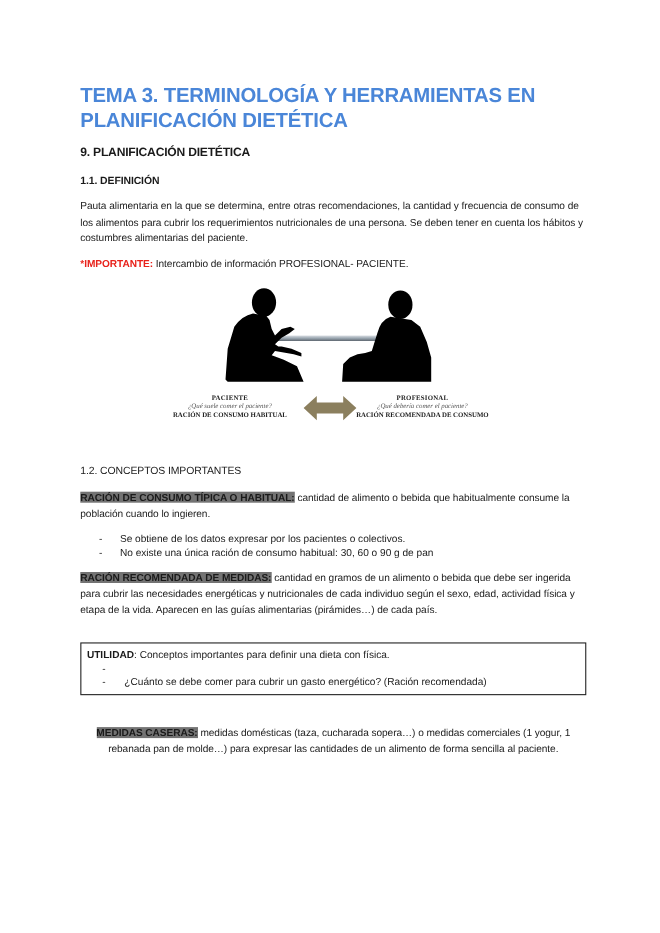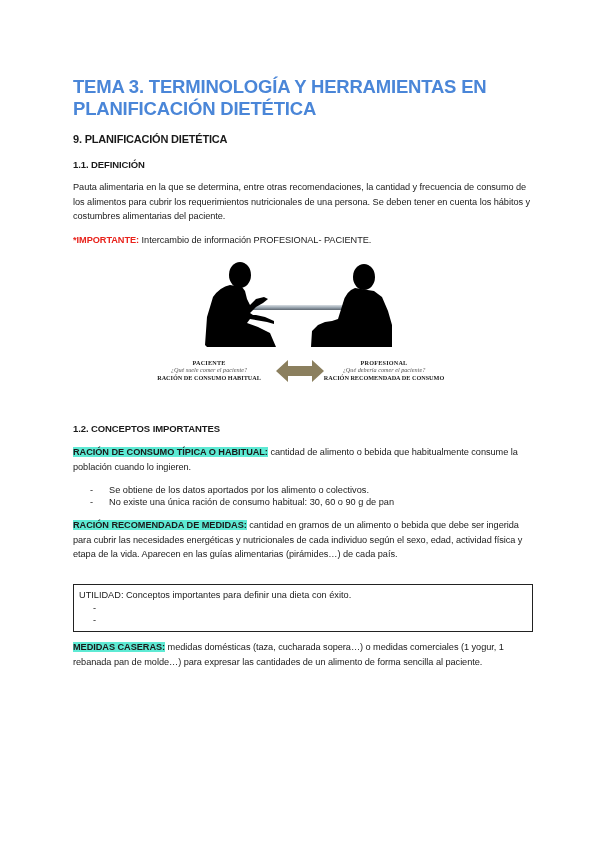--- a/index.html
+++ b/index.html
@@ -25,43 +25,43 @@
 
     .figure { position: absolute; left: 150px; top: 255px; width: 300px; height: 135px; }
     .figure svg { display: block; }
     .cap { position: absolute; font-family: "Liberation Serif", "DejaVu Serif", serif; font-size: 6.2px; line-height: 7.4px; text-align: center; color: #222; }
     .cap-left { left: 0; top: 104px; width: 118px; }
     .cap-right { left: 170px; top: 104px; width: 128px; }
     .cap .role { font-weight: bold; letter-spacing: 0.2px; }
     .cap .question { font-style: italic; color: #555; }
     .cap .ration { font-weight: bold; }
 
-    .h3 { position: absolute; left: 73px; top: 423px; font-size: 9.5px; font-weight: bold; letter-spacing: -0.1px; }
+    .h3 { position: absolute; left: 73px; top: 423px; font-size: 9.5px; font-weight: normal; letter-spacing: -0.1px; }
 
-    .hl { background: #5eead4; font-weight: bold; }
+    .hl { background: #737373; font-weight: bold; }
 
     .p-habitual { top: 445px; }
     .bullets { position: absolute; left: 90px; font-size: 9.2px; line-height: 12px; }
     .bullets .item { display: flex; }
     .bullets .dash { width: 19px; flex: none; }
     .b1 { top: 484px; }
 
     .p-recom { top: 518px; }
 
     .box {
       position: absolute; left: 73px; top: 584px; width: 460px; height: 48px;
       border: 1.2px solid #222; padding: 4px 0 0 5px;
       font-size: 9.2px; line-height: 12.5px;
     }
-    .box .util-label { font-weight: normal; margin-top: 12px; }
+    .box .util-label { font-weight: bold; margin-top: 12px; }
     .box .bullets-in { margin-left: 14px; }
     .box .bullets-in .item { display: flex; }
     .box .bullets-in .dash { width: 20px; flex: none; }
 
-    .p-caseras { top: 640px; }
+    .p-caseras { top: 659px; text-align: center; }
   </style>
 </head>
 <body>
 
 <div class="page">
 
   <h1 class="title">TEMA 3. TERMINOLOGÍA Y HERRAMIENTAS EN PLANIFICACIÓN DIETÉTICA</h1>
 
   <h2 class="h1">9. PLANIFICACIÓN DIETÉTICA</h2>
   <h3 class="h2">1.1. DEFINICIÓN</h3>
@@ -107,37 +107,38 @@
     </div>
   </div>
 
   <h3 class="h3">1.2. CONCEPTOS IMPORTANTES</h3>
 
   <p class="para p-habitual"><span class="hl">RACIÓN DE CONSUMO TÍPICA O HABITUAL:</span><span> cantidad de alimento o bebida que habitualmente consume la población cuando lo ingieren.</span></p>
 
   <div class="bullets b1">
     <div class="item">
         <span class="dash">-</span>
-        <span>Se obtiene de los datos aportados por los alimento o colectivos.</span>
+        <span>Se obtiene de los datos expresar por los pacientes o colectivos.</span>
       </div>
     <div class="item">
         <span class="dash">-</span>
         <span>No existe una única ración de consumo habitual: 30, 60 o 90 g de pan</span>
       </div>
   </div>
 
   <p class="para p-recom"><span class="hl">RACIÓN RECOMENDADA DE MEDIDAS:</span><span> cantidad en gramos de un alimento o bebida que debe ser ingerida para cubrir las necesidades energéticas y nutricionales de cada individuo según el sexo, edad, actividad física y etapa de la vida. Aparecen en las guías alimentarias (pirámides…) de cada país.</span></p>
 
   <div class="box">
-    <div><span class="util-label">UTILIDAD</span><span>: Conceptos importantes para definir una dieta con éxito.</span></div>
+    <div><span class="util-label">UTILIDAD</span><span>: Conceptos importantes para definir una dieta con física.</span></div>
     <div class="bullets-in">
       <div class="item">
           <span class="dash">-</span>
         </div>
       <div class="item">
           <span class="dash">-</span>
+          <span>¿Cuánto se debe comer para cubrir un gasto energético? (Ración recomendada)</span>
         </div>
     </div>
   </div>
 
   <p class="para p-caseras"><span class="hl">MEDIDAS CASERAS:</span><span> medidas domésticas (taza, cucharada sopera…) o medidas comerciales (1 yogur, 1 rebanada pan de molde…) para expresar las cantidades de un alimento de forma sencilla al paciente.</span></p>
 
 </div>
 
 </body></html>

